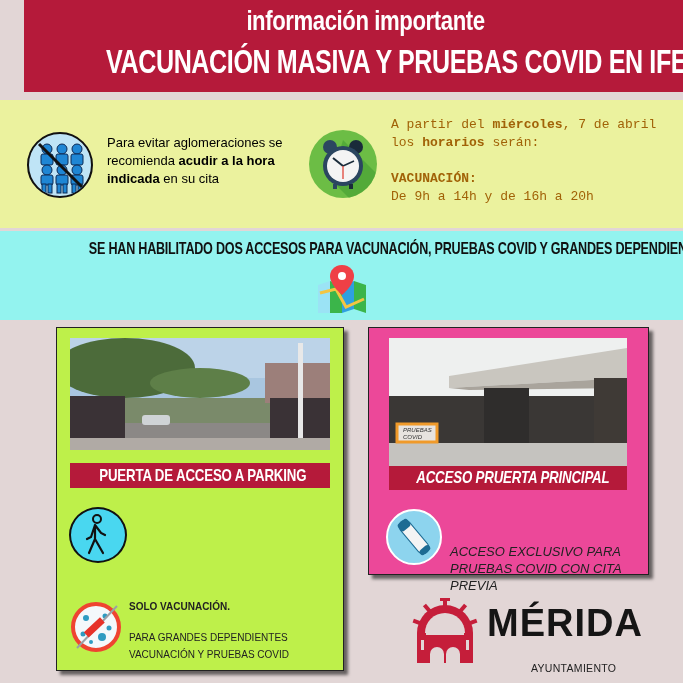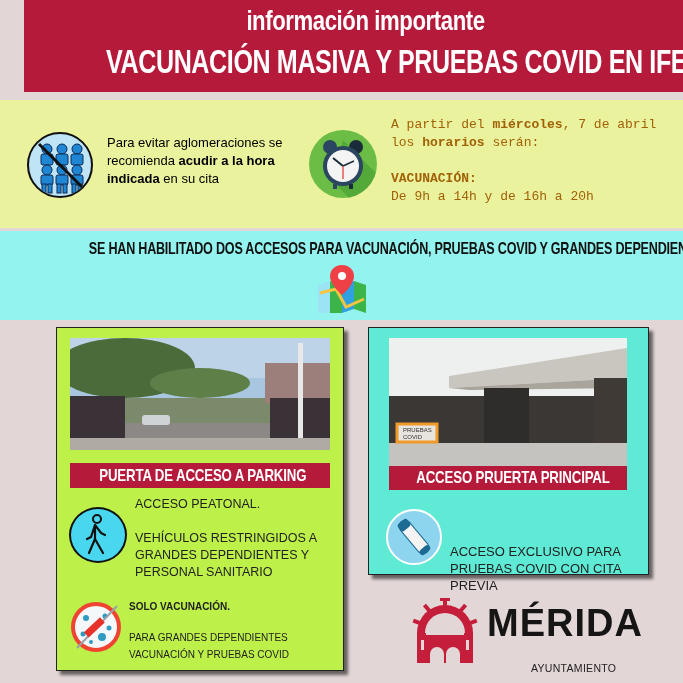--- a/index.html
+++ b/index.html
@@ -20,21 +20,21 @@
   .info b { font-weight: bold; }
 
   
   .cyan { position: absolute; left: 0; top: 231px; width: 683px; height: 89px; background: #93f3ef; }
   .cyan .t { position: absolute; left: 0; right: 0; top: 8px; text-align: center; font-weight: bold; font-size: 17px; color: #111; transform: scaleX(0.74); white-space: nowrap; letter-spacing: -0.3px; }
   .cyan .map-icon { position: absolute; left: 314px; top: 32px; width: 56px; height: 52px; }
 
   
   .card { position: absolute; border: 1.5px solid #222; box-shadow: 4px 4px 3px rgba(0,0,0,0.55); }
   .card.green { left: 32px; top: 327px; width: 288px; height: 344px; background: #bef04a; margin-left: 24px; }
-  .card.pink  { left: 368px; top: 327px; width: 281px; height: 248px; background: #5eead4; }
+  .card.pink  { left: 368px; top: 327px; width: 281px; height: 248px; background: #ec4899; font-style: italic; }
 
   .photo { position: absolute; overflow: hidden; }
   .green .photo { left: 13px; top: 10px; width: 260px; height: 112px; }
   .pink .photo  { left: 20px; top: 10px; width: 238px; height: 130px; }
 
   .banner { position: absolute; background: #b51a3a; color: #fff; text-align: center; font-weight: bold; white-space: nowrap; }
   .green .banner { left: 13px; top: 135px; width: 260px; height: 25px; font-size: 17px; line-height: 25px; }
   .pink .banner { left: 20px; top: 138px; width: 238px; height: 24px; font-size: 17px; line-height: 24px; }
   .banner span { display: inline-block; transform: scaleX(0.78); letter-spacing: -0.2px; }
 
@@ -149,25 +149,20 @@
       </svg>
     </div>
     <div class="banner"><span>PUERTA DE ACCESO A PARKING</span></div>
 
     <div class="walk-icon">
       <svg width="53" height="51" viewBox="0 0 53 51">
         <circle cx="26" cy="10" r="4" fill="none" stroke="#111" stroke-width="2"></circle>
         <path d="M24,16 L20,28 L16,30 M24,16 L30,24 L34,26 M24,16 L24,30 L18,44 M24,30 L32,44" fill="none" stroke="#111" stroke-width="2.2" stroke-linecap="round"></path>
       </svg>
     </div>
-    <div class="txt1">
-      <div>ACCESO PEATONAL.</div>
-      <div style="height:17px"></div>
-      <div>VEHÍCULOS RESTRINGIDOS A GRANDES DEPENDIENTES Y PERSONAL SANITARIO</div>
-    </div>
 
     <div class="syringe-icon">
       <svg width="54" height="54" viewBox="0 0 54 54">
         <circle cx="27" cy="27" r="23" fill="#f4f8fb" stroke="#ef4431" stroke-width="4"></circle>
         <g fill="#2f9bc1">
           <circle cx="17" cy="18" r="3"></circle>
             <circle cx="36" cy="16" r="2.5"></circle>
             <circle cx="14" cy="34" r="2.5"></circle>
           <circle cx="33" cy="37" r="4"></circle>
             <circle cx="40" cy="28" r="2.5"></circle>

